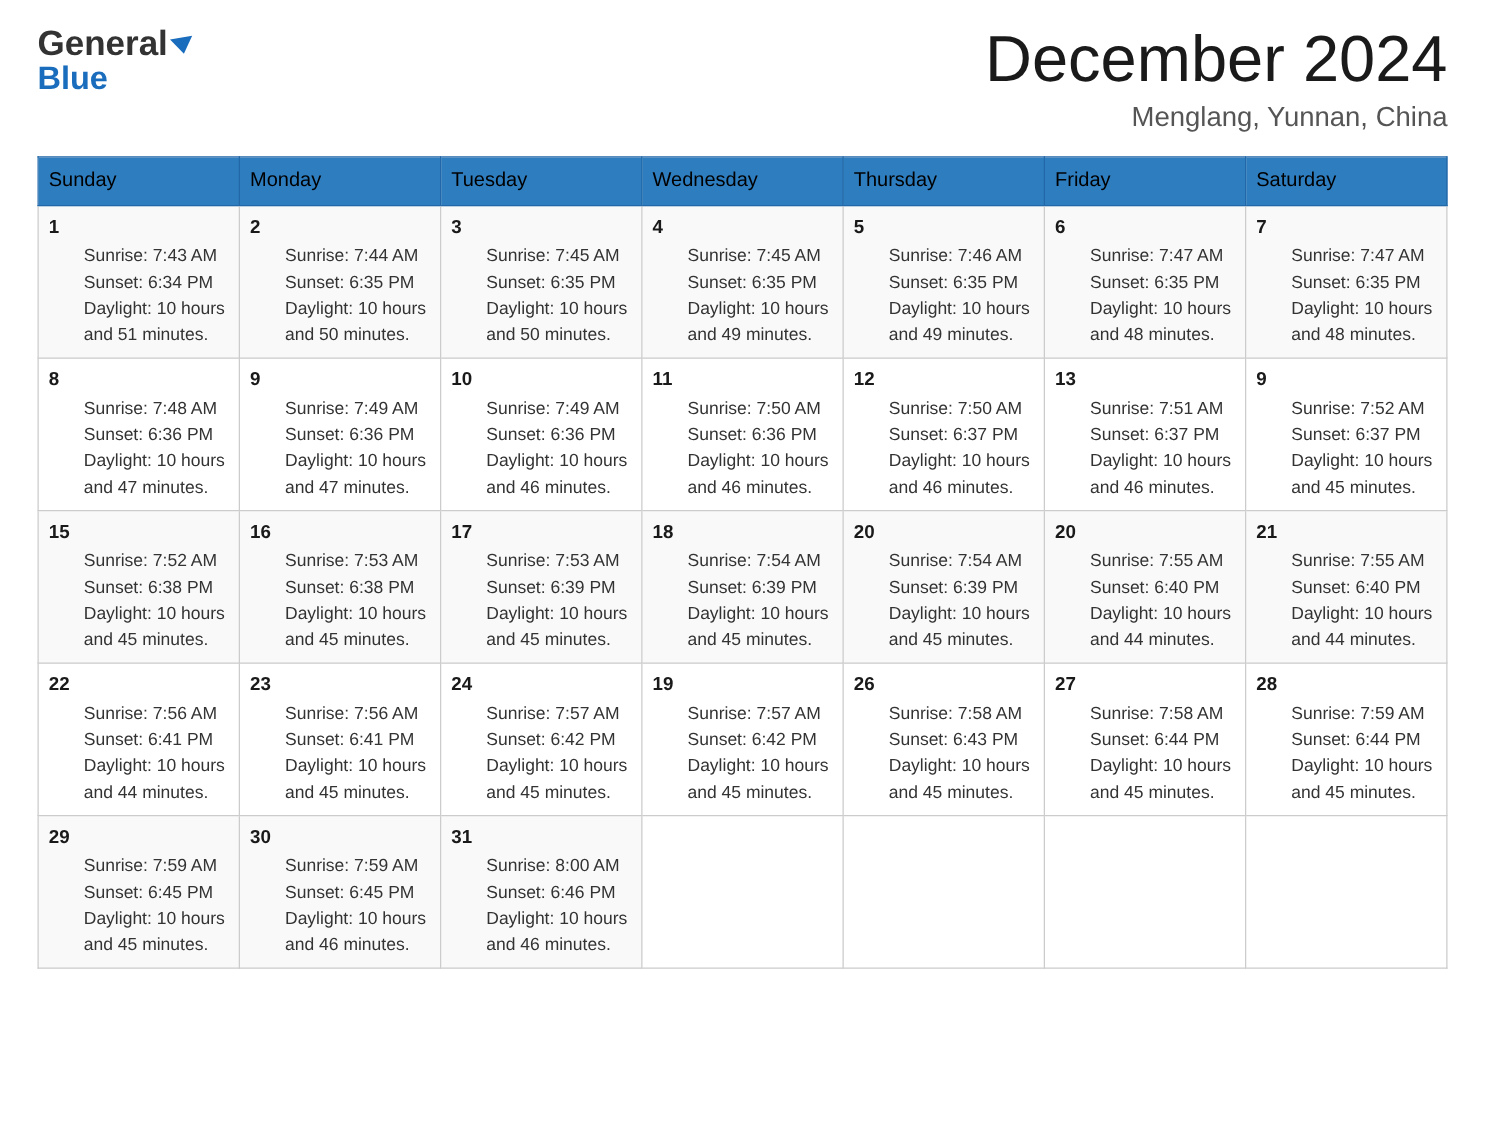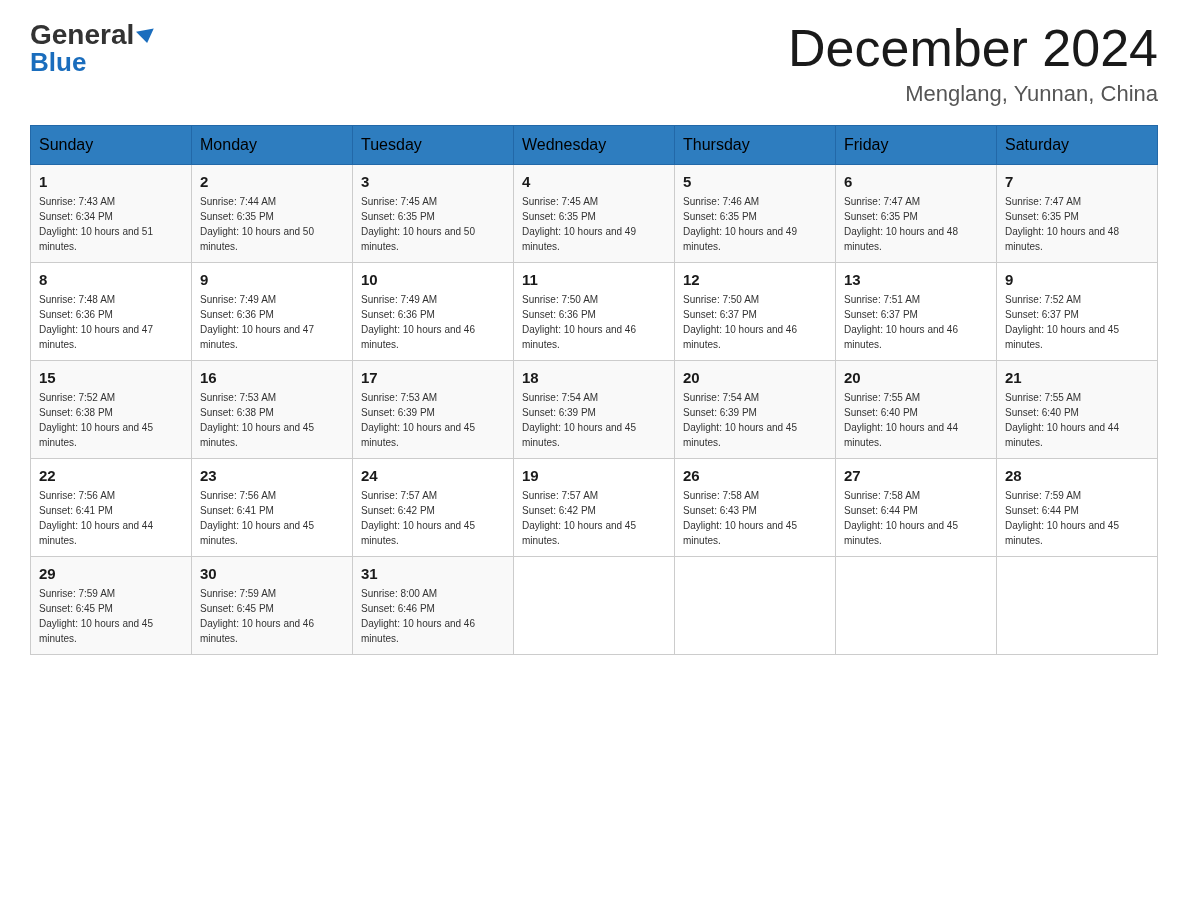--- a/index.html
+++ b/index.html
@@ -79,23 +79,24 @@
       background-color: #fff;
     }
     .day-number {
       font-size: 15px;
       font-weight: bold;
       color: #1a1a1a;
       display: block;
       margin-bottom: 4px;
     }
     .day-info {
-      font-size: 10px;
+      font-size: 14px;
       color: #333;
       line-height: 1.5;
+      margin-left: 28px;
     }
     .empty-cell {
       background: #fff !important;
     }
   </style>
 </head>
 <body>
 
 <div class="header">
   <div class="logo">

